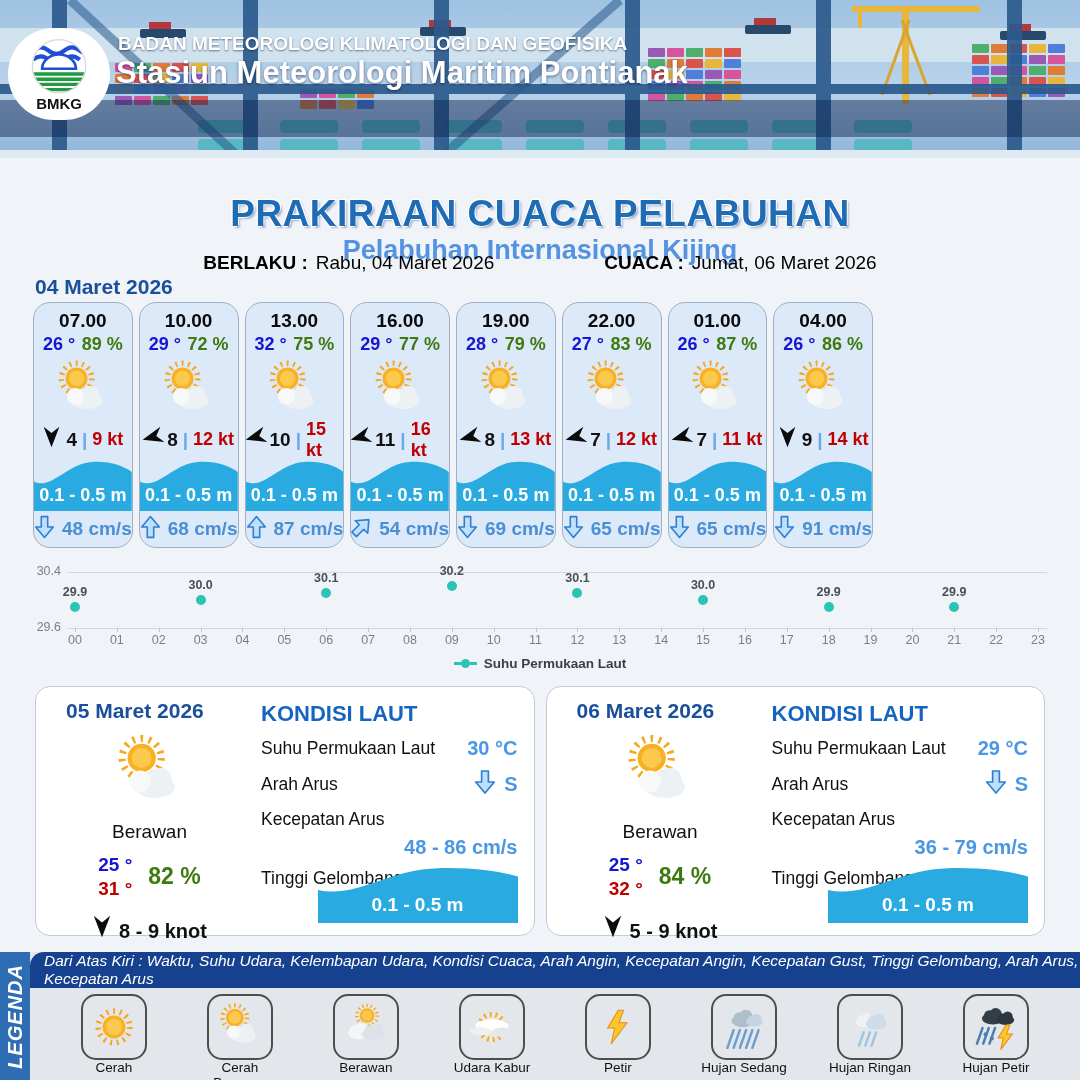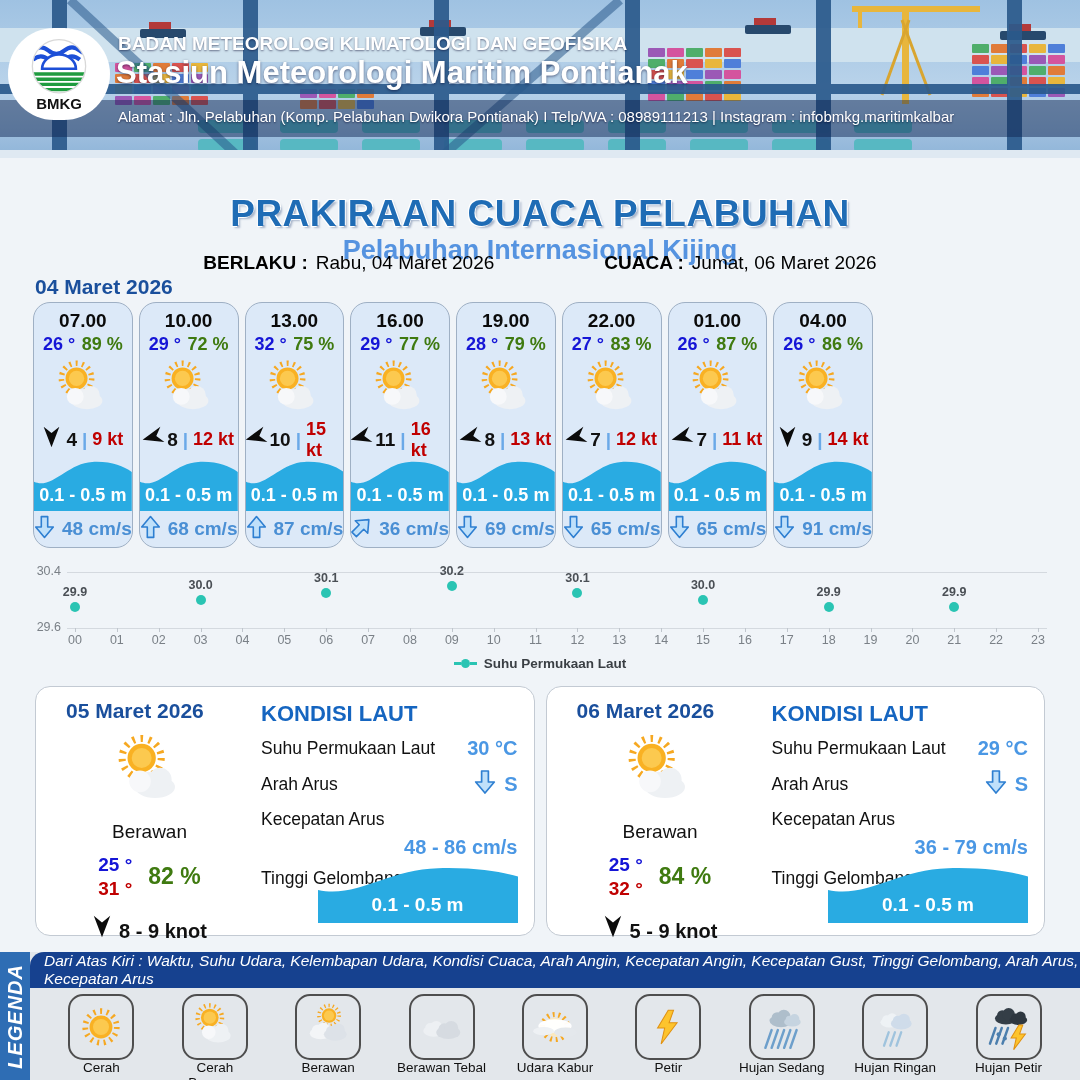--- a/index.html
+++ b/index.html
@@ -266,21 +266,20 @@
           <path d="M10,12 q6,-5 12,0 t12,0 t12,0 t12,0" stroke="#1d4fd7" stroke-width="3.2" fill="none"></path>
           <path d="M10,19 q6,-5 12,0 t12,0 t12,0" stroke="#1d4fd7" stroke-width="3.2" fill="none"></path>
           <path d="M17,26 a13,11 0 0 1 26,0 z" fill="#fff" stroke="#1d4fd7" stroke-width="2"></path>
           <path d="M8,30 h44 M10,34 h40 M13,38 h34 M16,42 h28" stroke="#1f9b3f" stroke-width="2.6"></path>
         </g>
         <text x="30" y="57" text-anchor="middle" font-size="11.5" font-weight="bold" font-family="Liberation Sans, sans-serif" fill="#111">BMKG</text>
       </svg>
     </div>
     <div class="hdr-org">BADAN METEOROLOGI KLIMATOLOGI DAN GEOFISIKA</div>
     <div class="hdr-station">Stasiun Meteorologi Maritim Pontianak</div>
-    <div class="hdr-addr">Alamat : Jln. Pelabuhan (Komp. Pelabuhan Dwikora Pontianak) I Telp/WA : 08989111213 | Instagram : infobmkg.maritimkalbar</div>
   </header>
 
   <h1 class="main-title">PRAKIRAAN CUACA PELABUHAN</h1>
   <h2 class="sub-title">Pelabuhan Internasional Kijing</h2>
   <div class="validity">
     <div><b>BERLAKU :</b><span class="v">Rabu, 04 Maret 2026</span></div>
     <div><b>CUACA :</b><span class="v">Jumat, 06 Maret 2026</span></div>
   </div>
 
   <div class="date-label">04 Maret 2026</div>
@@ -427,21 +426,21 @@
       <div class="wave-block">
         <svg viewBox="0 0 121 57" preserveAspectRatio="none">
           <path d="M0,27 C22,35 42,8 72,7 C95,6 110,11 121,17 L121,57 L0,57 Z" fill="#29abe2"></path>
         </svg>
         <div class="wave-text">0.1 - 0.5 m</div>
       </div>
       <div class="cur-row">
         <span class="c-cur-arrow"><svg viewBox="0 0 26 30" width="21" height="24" style="transform: rotate(225deg);">
               <path d="M9,2 h8 v13 h7 L13,28 L2,15 h7 Z" fill="#bfe0fa" stroke="#2e7fd1" stroke-width="2" stroke-linejoin="round"></path>
             </svg></span>
-        <span class="c-cur">36 cm/s</span>
+        <span class="c-cur">54 cm/s</span>
       </div>
     </article>
       <article class="card">
       <div class="c-time">19.00</div>
       <div class="c-th">
         <span class="c-temp">28 °</span>
         <span class="c-hum">79 %</span>
       </div>
       <div class="c-icon">
           <svg viewBox="0 0 48 48" width="62" height="62">
@@ -835,33 +834,20 @@
               <ellipse cx="31" cy="31.08" rx="11" ry="6.050000000000001" fill="#dde2e8"></ellipse>
               <circle cx="27.37" cy="28" r="5.279999999999999" fill="#dde2e8"></circle>
               <circle cx="33.75" cy="26.9" r="6.38" fill="#dde2e8"></circle>
             </svg>
           </div>
       <div class="legend-label">Berawan</div>
     </div>
         <div class="legend-item">
       <div class="legend-box">
             <svg viewBox="0 0 48 48" width="50" height="50">
-              <ellipse cx="16" cy="27.8" rx="10" ry="5.5" fill="#edf0f3"></ellipse>
-              <circle cx="12.7" cy="25" r="4.8" fill="#edf0f3"></circle>
-              <circle cx="18.5" cy="24" r="5.8" fill="#edf0f3"></circle>
-              <ellipse cx="30" cy="29.22" rx="11.5" ry="6.325" fill="#d6dbe1"></ellipse>
-              <circle cx="26.205" cy="26" r="5.52" fill="#d6dbe1"></circle>
-              <circle cx="32.875" cy="24.85" r="6.67" fill="#d6dbe1"></circle>
-            </svg>
-          </div>
-      <div class="legend-label">Berawan Tebal</div>
-    </div>
-        <div class="legend-item">
-      <div class="legend-box">
-            <svg viewBox="0 0 48 48" width="50" height="50">
               <circle cx="24" cy="24" r="12" fill="none" stroke="#f6a821" stroke-width="5" stroke-dasharray="1.8 3.6"></circle>
               <circle cx="24" cy="24" r="9" fill="#fbe9c0"></circle>
               <ellipse cx="24" cy="23" rx="16" ry="6.5" fill="#ffffff" opacity="0.96"></ellipse>
               <ellipse cx="13" cy="28" rx="10" ry="4" fill="#eef1f4"></ellipse>
               <ellipse cx="34" cy="29" rx="11" ry="4.5" fill="#e4e8ec"></ellipse>
             </svg>
           </div>
       <div class="legend-label">Udara Kabur</div>
     </div>
         <div class="legend-item">

